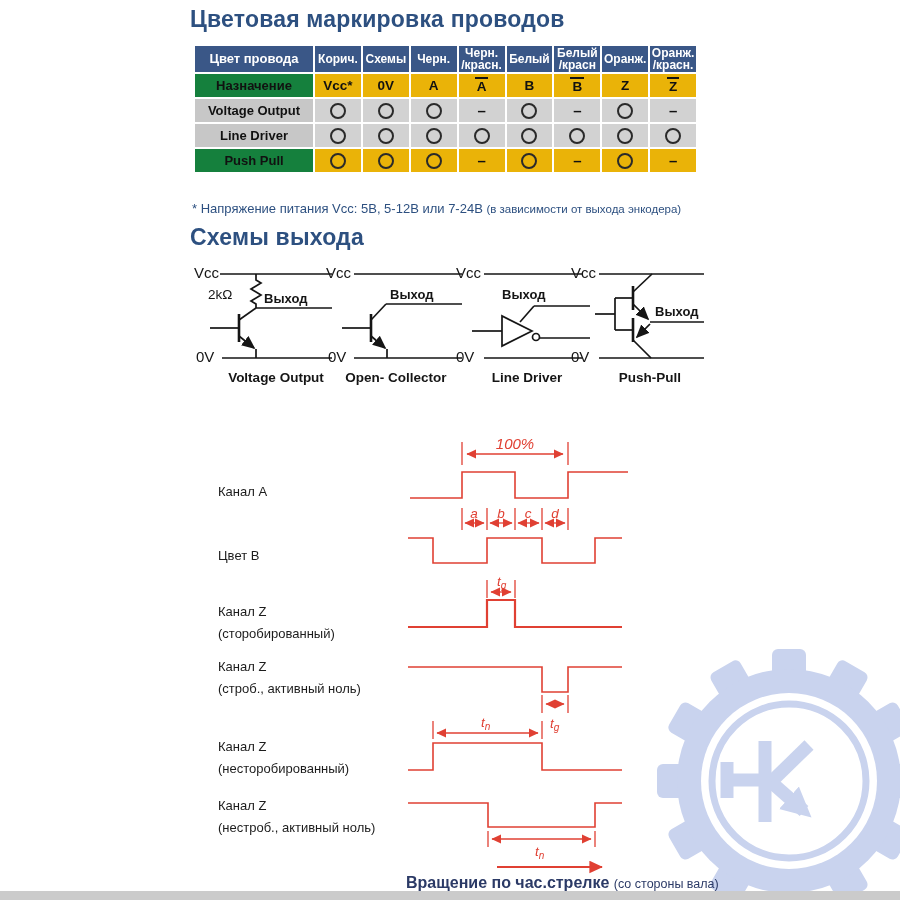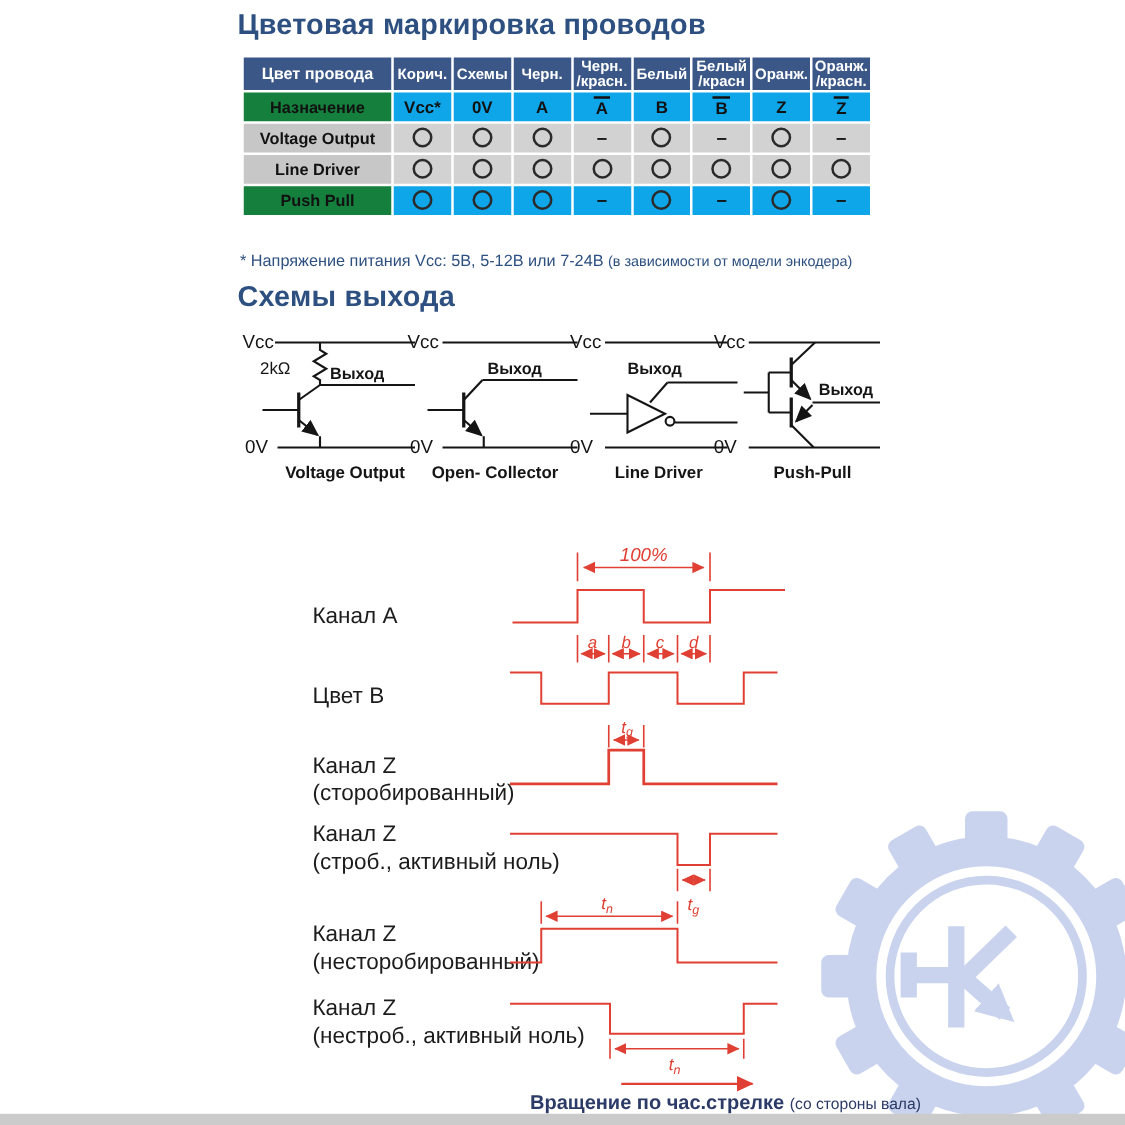--- a/index.html
+++ b/index.html
@@ -6,38 +6,38 @@
   .canvas{position:relative;width:900px;height:900px;background:#ffffff;overflow:hidden;
           font-family:"Liberation Sans",sans-serif;color:#111;}
   .sec-title{position:absolute;left:190px;font-size:23px;font-weight:bold;color:#2d5080;letter-spacing:.2px;}
   
   #wire-table{position:absolute;left:193px;top:44px;width:505px;border-collapse:separate;border-spacing:2px;
               table-layout:fixed;background:#fff;}
   #wire-table td{text-align:center;vertical-align:middle;height:23px;padding:0;}
   #wire-table tr.hdr td{background:#3a5787;color:#fff;font-weight:bold;font-size:12px;line-height:12px;
                         white-space:pre-line;height:26px;}
   #wire-table tr.hdr td.lbl{font-size:13px;}
-  .row-light td{background:#0ea5e9;}
+  .row-light td{background:#eab308;}
   .row-dark  td{background:#d2d2d2;}
   .row-dark  td.lbl{background:#c7c7c7;}
   .row-light td.lbl{background:#15803d;}
   #wire-table td.lbl{font-weight:bold;font-size:13px;}
   tr.desig td{font-weight:bold;font-size:13.5px;}
   .ovl{display:inline-block;border-top:2px solid #111;padding:1px 2px 0;line-height:13px;}
   .circ{display:inline-block;width:16px;height:16px;box-sizing:border-box;border:2px solid #2a2a2a;
         border-radius:50%;vertical-align:middle;}
   .dash{font-weight:bold;font-size:15px;line-height:15px;}
   
   .footnote{position:absolute;left:192px;top:201px;font-size:13px;color:#2d5080;white-space:nowrap;}
   .footnote .small{font-size:11.5px;}
   
   svg text{font-family:"Liberation Sans",sans-serif;}
   .circ-svg text{fill:#151515;}
-  .wf-label{position:absolute;left:218px;font-size:18px;line-height:22px;color:#1c1c1c;margin-left:32px;}
-  .rot-note{position:absolute;left:424px;top:874px;white-space:nowrap;color:#2b3a66;}
+  .wf-label{position:absolute;left:218px;font-size:13px;line-height:22px;color:#1c1c1c;}
+  .rot-note{position:absolute;left:406px;top:874px;white-space:nowrap;color:#2b3a66;}
   .rot-note .main{font-size:16px;font-weight:bold;}
   .rot-note .small{font-size:12.5px;}
   .bottom-bar{position:absolute;left:0;top:891px;width:900px;height:9px;background:#cbcbcb;}
 </style>
 </head>
 <body>
 
 <div class="canvas">
 
   <svg style="position:absolute;left:652px;top:645px;" width="300" height="280" viewBox="0 0 300 280">
@@ -144,21 +144,21 @@
           <td><span class="dash">–</span></td>
           <td><span class="circ"></span></td>
           <td><span class="dash">–</span></td>
           <td><span class="circ"></span></td>
           <td><span class="dash">–</span></td>
         </tr>
       </tbody>
   </table>
 
   <div class="footnote">
-    <span>* Напряжение питания Vcc: 5В, 5-12В или 7-24В </span><span class="small">(в зависимости от модели энкодера)</span>
+    <span>* Напряжение питания Vcc: 5В, 5-12В или 7-24В </span><span class="small">(в зависимости от выхода энкодера)</span>
   </div>
 
   <div class="sec-title" style="top:224px;">Схемы выхода</div>
 
   <svg class="circ-svg" style="position:absolute;left:190px;top:258px;" width="520" height="135" viewBox="0 0 520 135">
     <defs>
       <marker id="ba" markerWidth="8" markerHeight="8" refX="7" refY="3.5" orient="auto">
         <path d="M0,0 L8,3.5 L0,7 Z" fill="#151515"></path>
       </marker>
     </defs>

